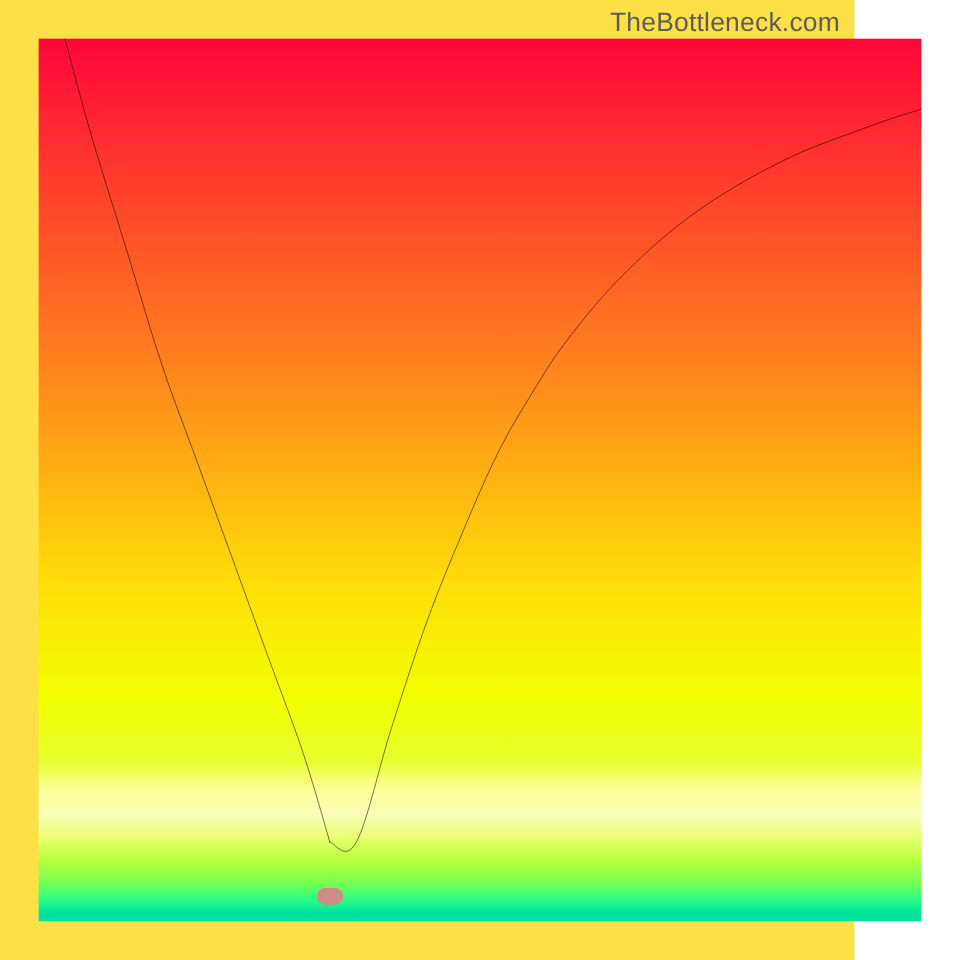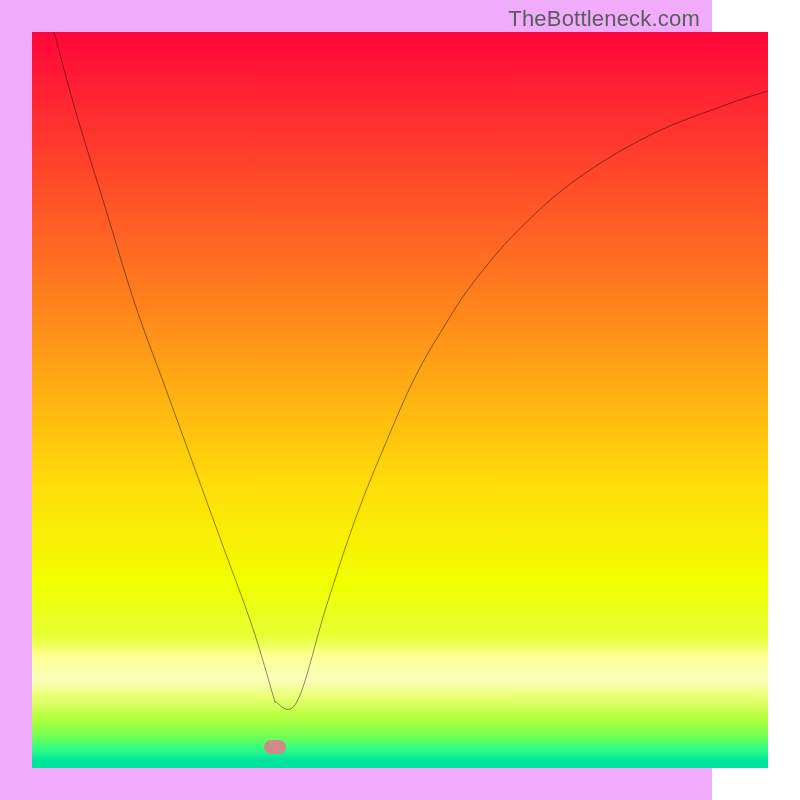--- a/index.html
+++ b/index.html
@@ -7,21 +7,21 @@
     padding: 0;
     width: 800px;
     height: 800px;
     overflow: hidden;
     font-family: Arial, Helvetica, sans-serif;
   }
   .stage {
     position: relative;
     width: 712px;
     height: 800px;
-    background: #f0abfc;
+    background: #fde047;
   }
   .plot-area {
     position: absolute;
     left: 32px;
     top: 32px;
     width: 736px;
     height: 736px;
   }
   .gradient-bg {
     position: absolute;

